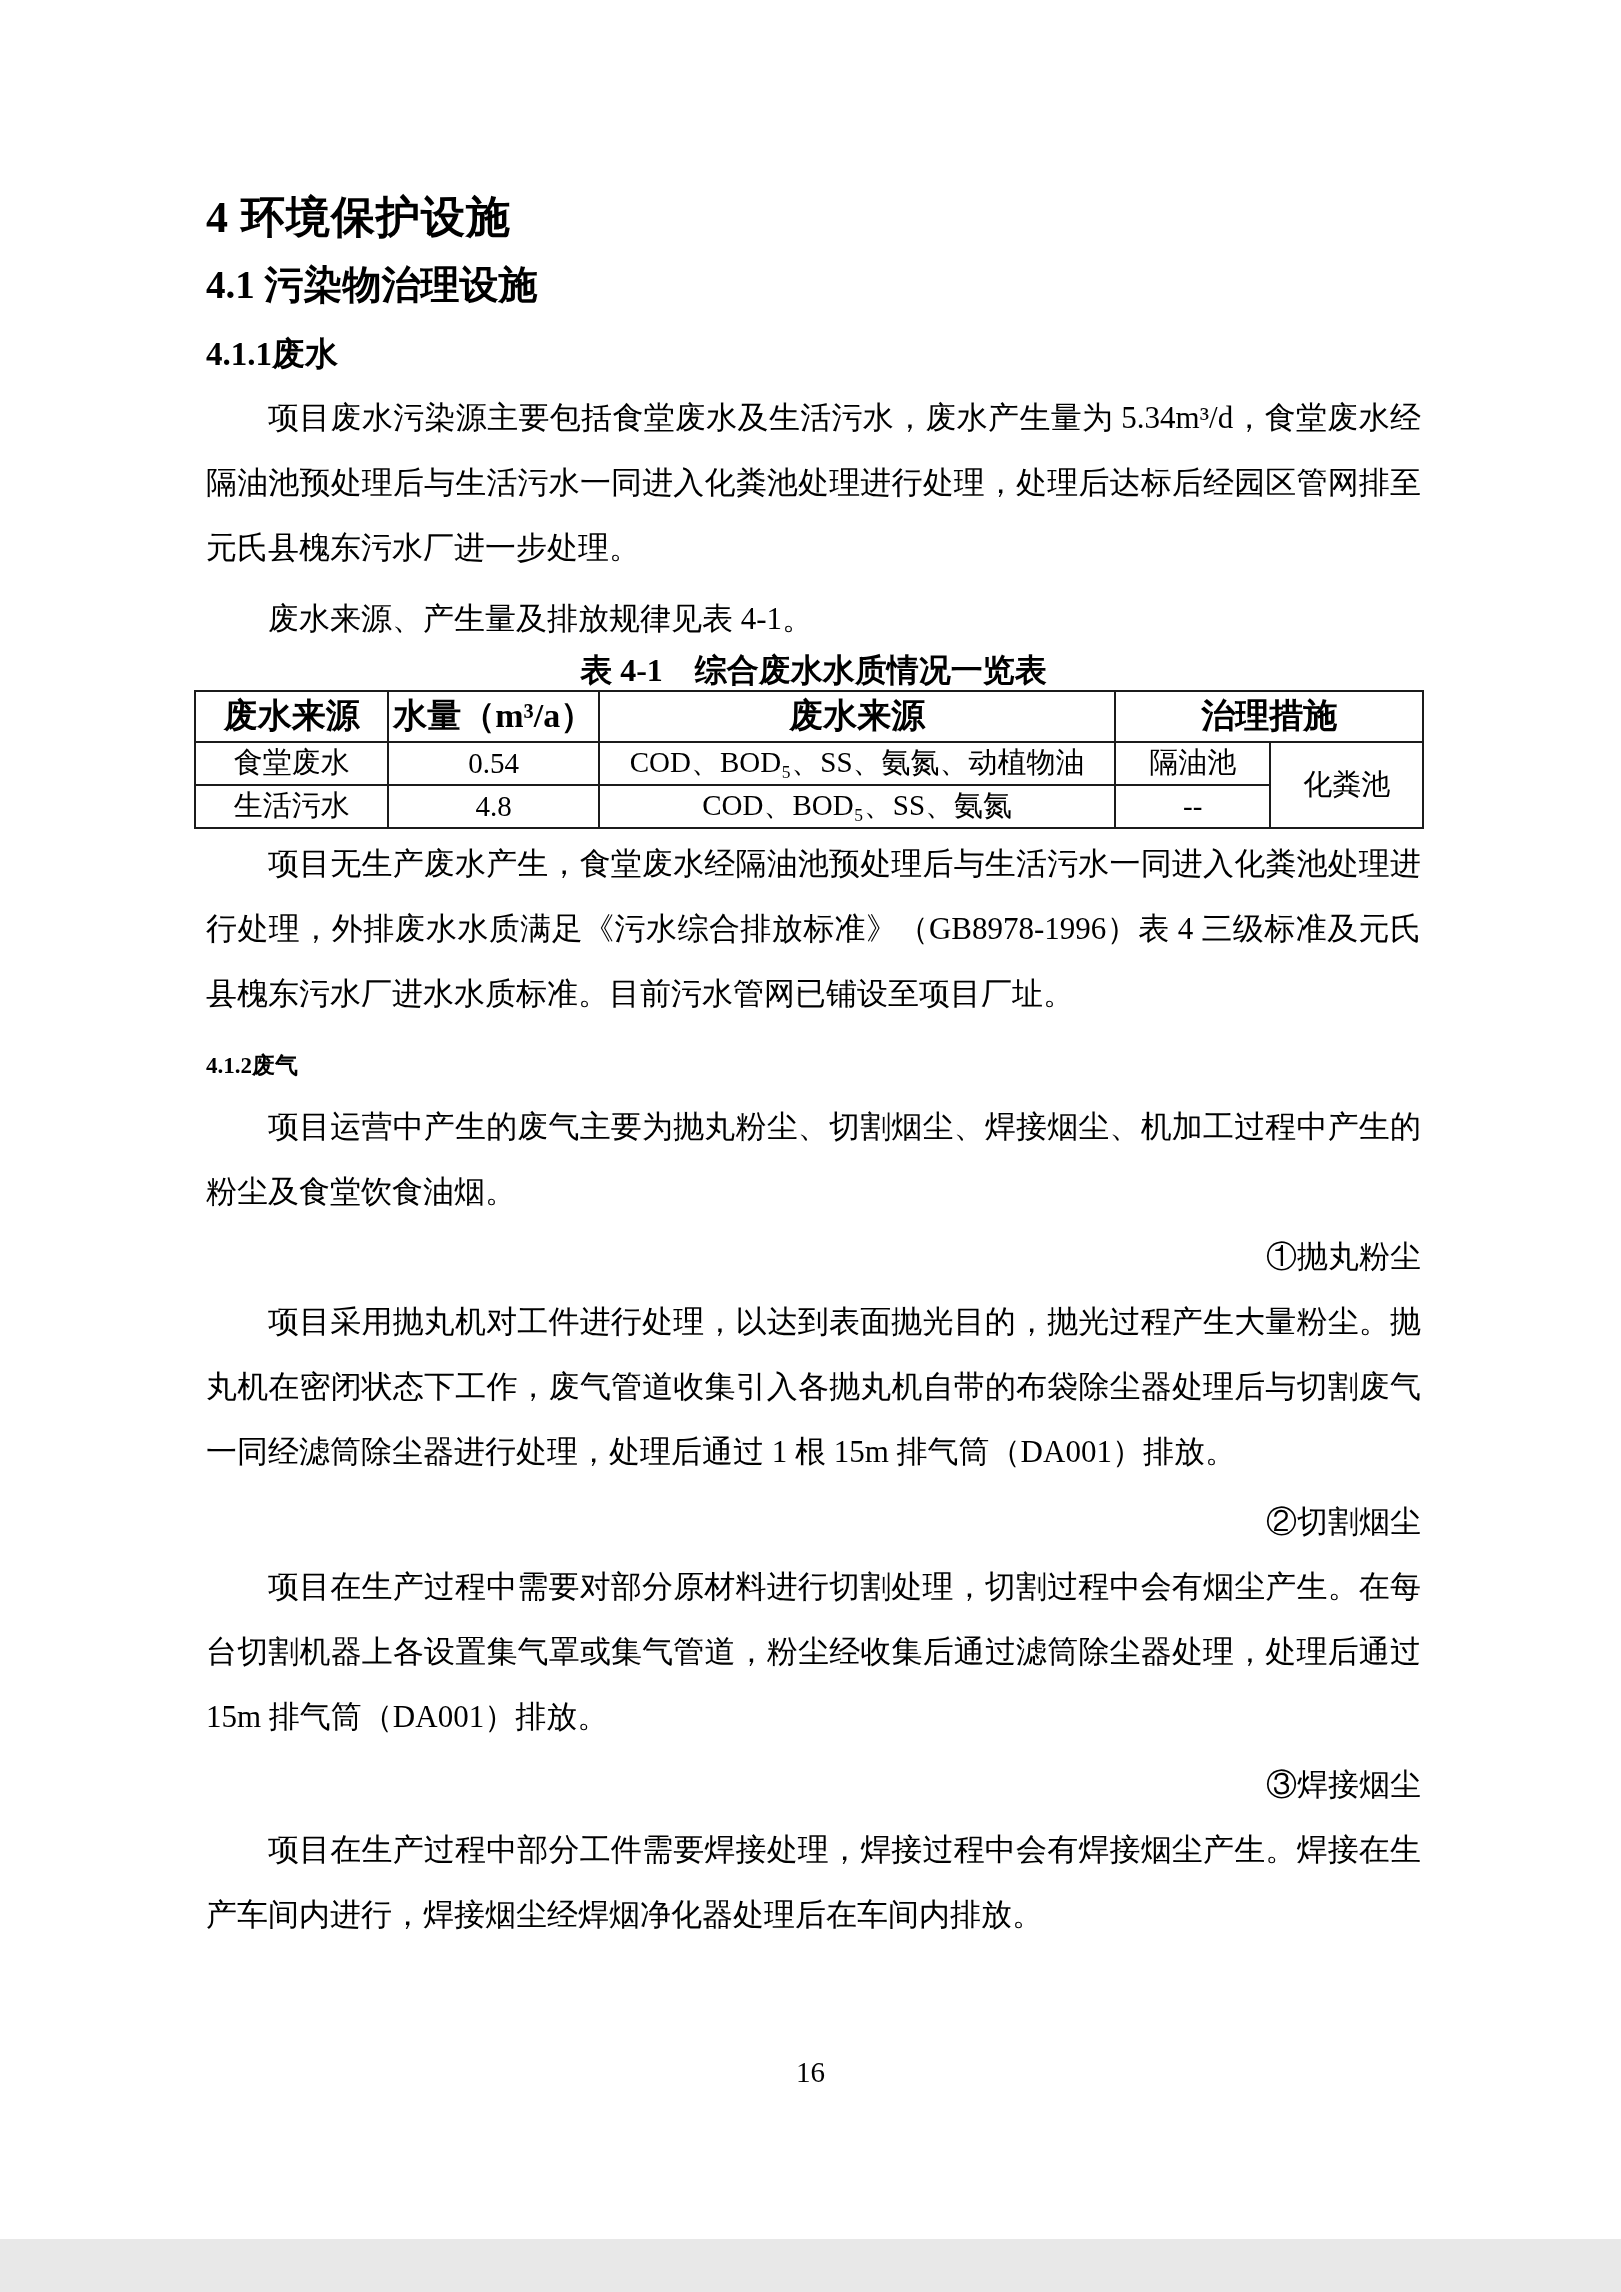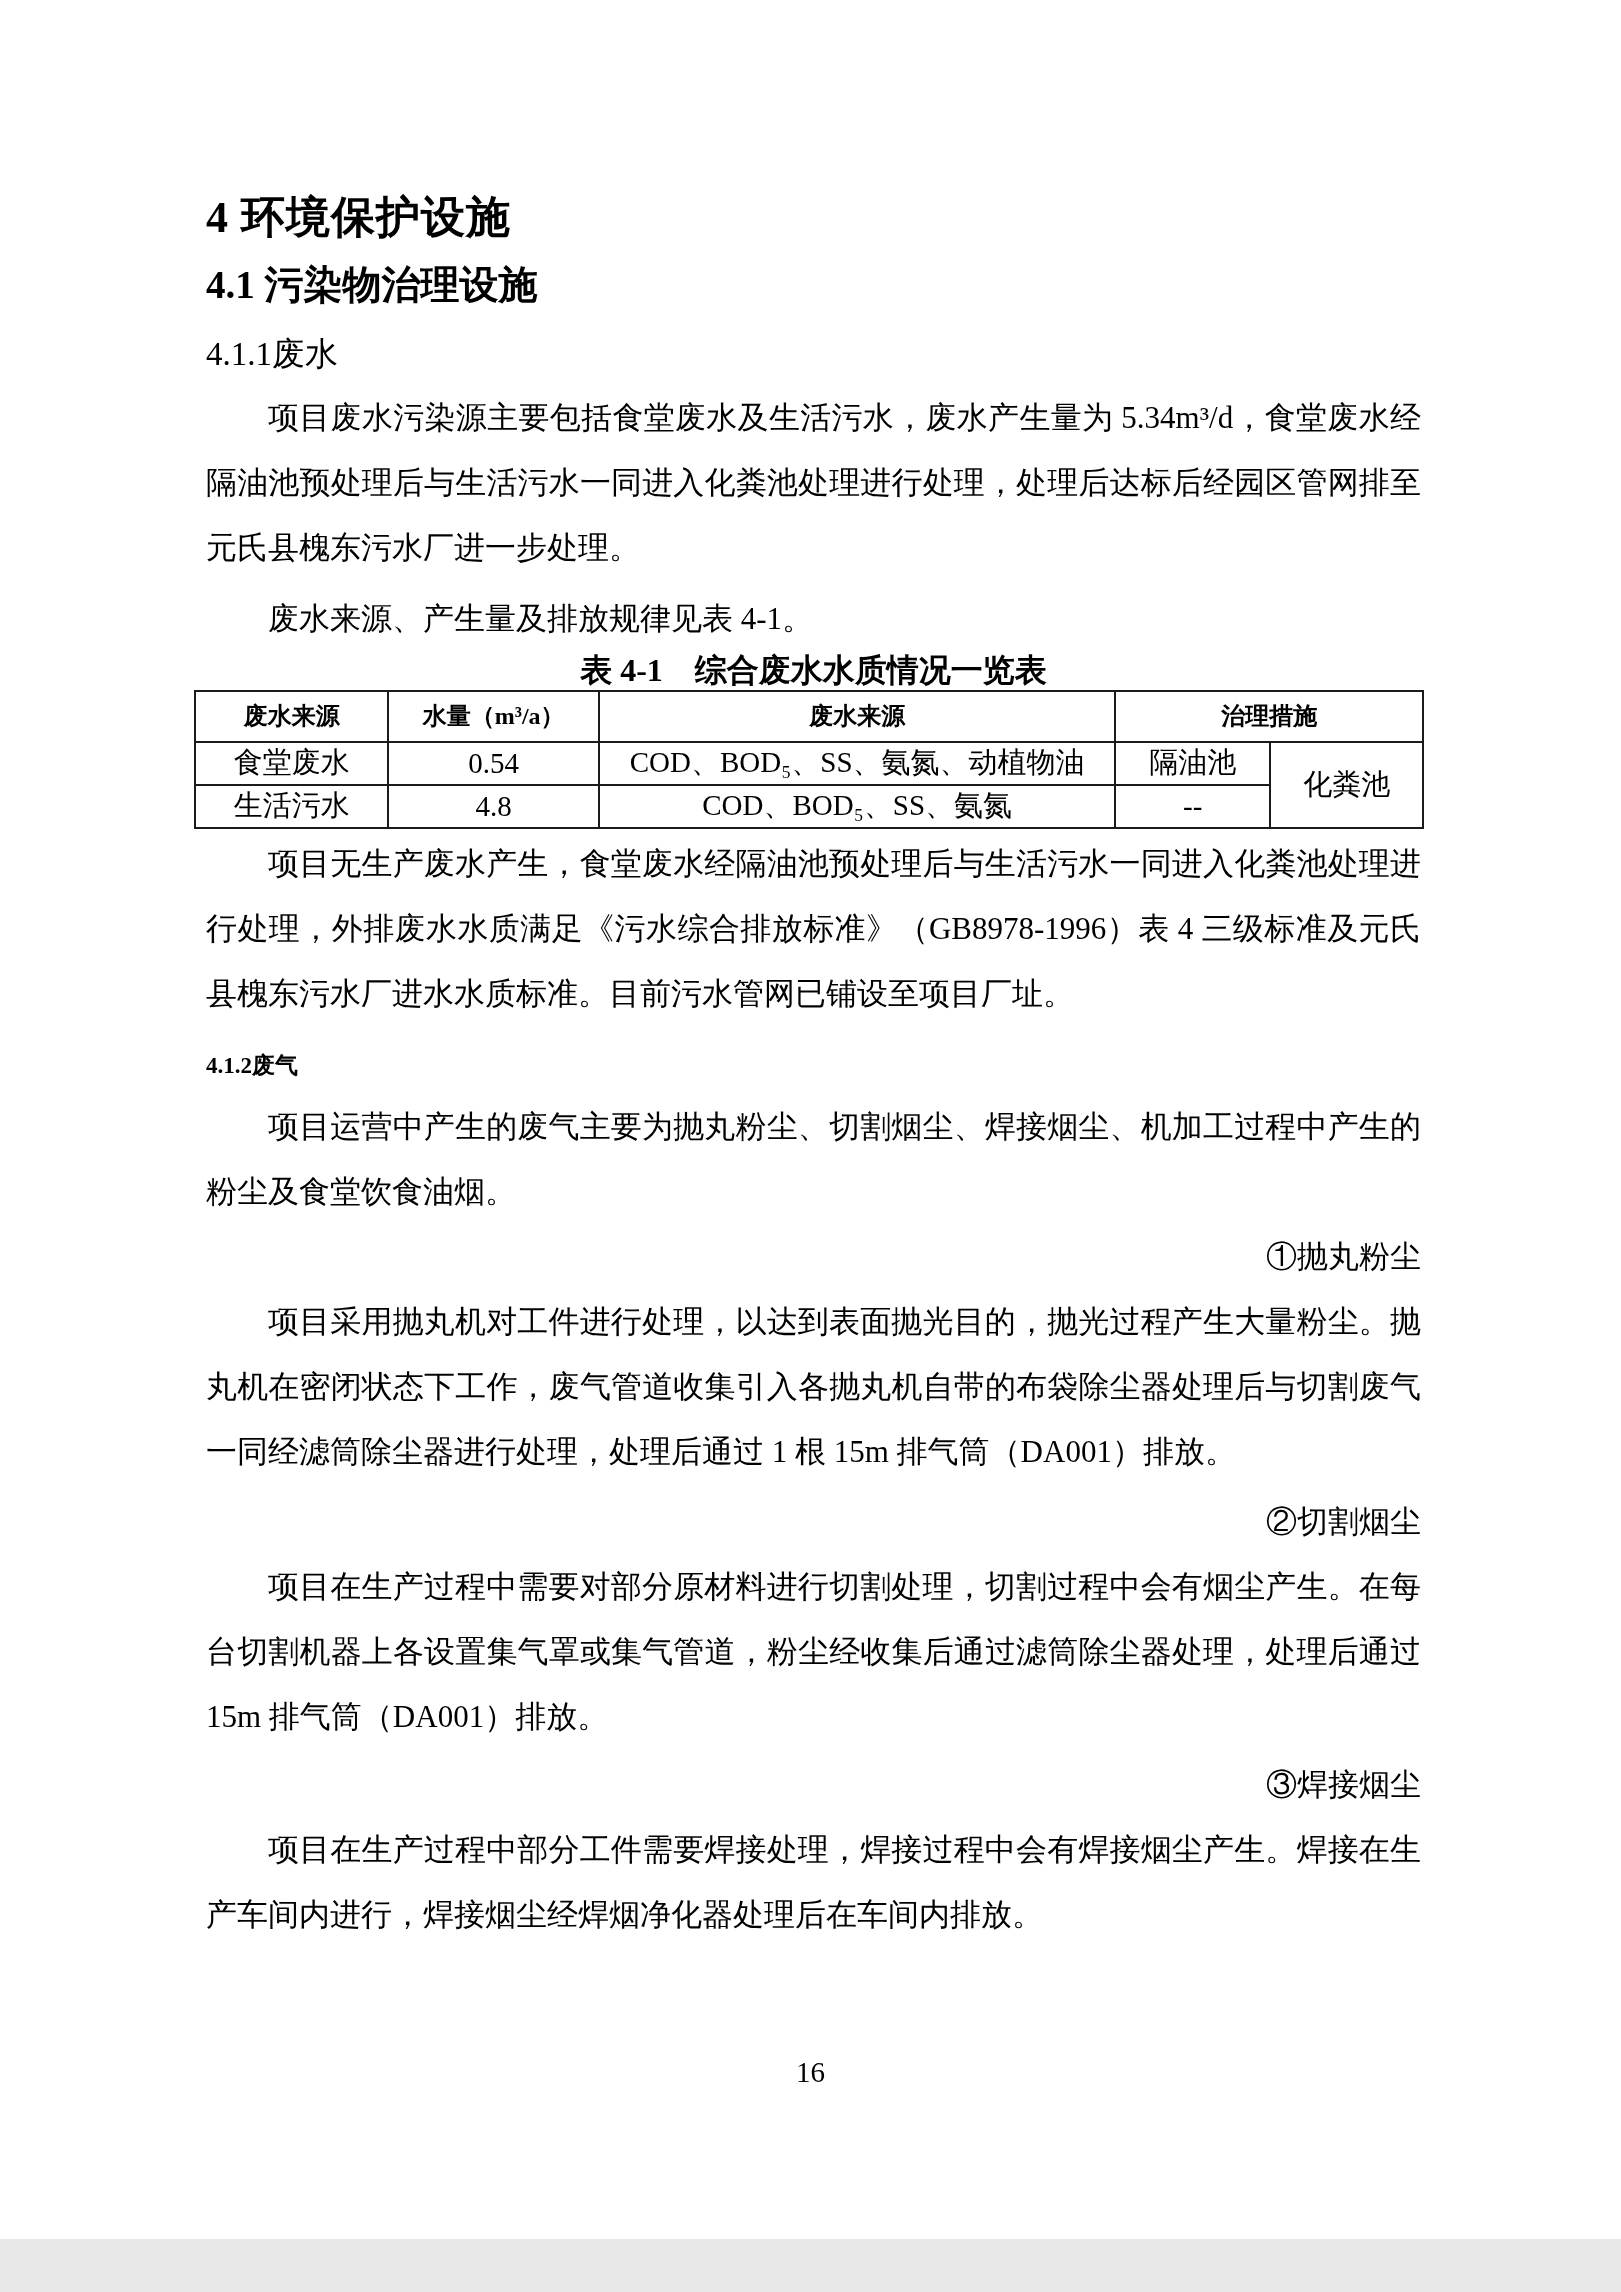--- a/index.html
+++ b/index.html
@@ -33,21 +33,21 @@
   .h2 {
     margin: 16.7px 0 0 0;
     font-size: 39px;
     line-height: 47px;
     font-weight: bold;
   }
   .h3 {
     margin: 26.5px 0 0 0;
     font-size: 33px;
     line-height: 40px;
-    font-weight: normal;
+    font-weight: bold;
   }
   .h3b {
     margin: 20.6px 0 0 0;
     font-size: 23px;
     line-height: 40px;
     font-weight: bold;
   }
   .para {
     margin: 0;
     font-size: 31px;
@@ -88,21 +88,21 @@
   table.wastewater col.c5 { width: 153px; }
   table.wastewater th, table.wastewater td {
     border: 2px solid #1b1b1b;
     text-align: center;
     vertical-align: middle;
     padding: 0;
     overflow: hidden;
   }
   table.wastewater th {
     height: 49px;
-    font-size: 24px;
+    font-size: 34px;
     font-weight: bold;
   }
   table.wastewater td {
     height: 41px;
     font-size: 29px;
     font-weight: normal;
   }
   .footer-pagenum {
     position: absolute;
     top: 2055px;

